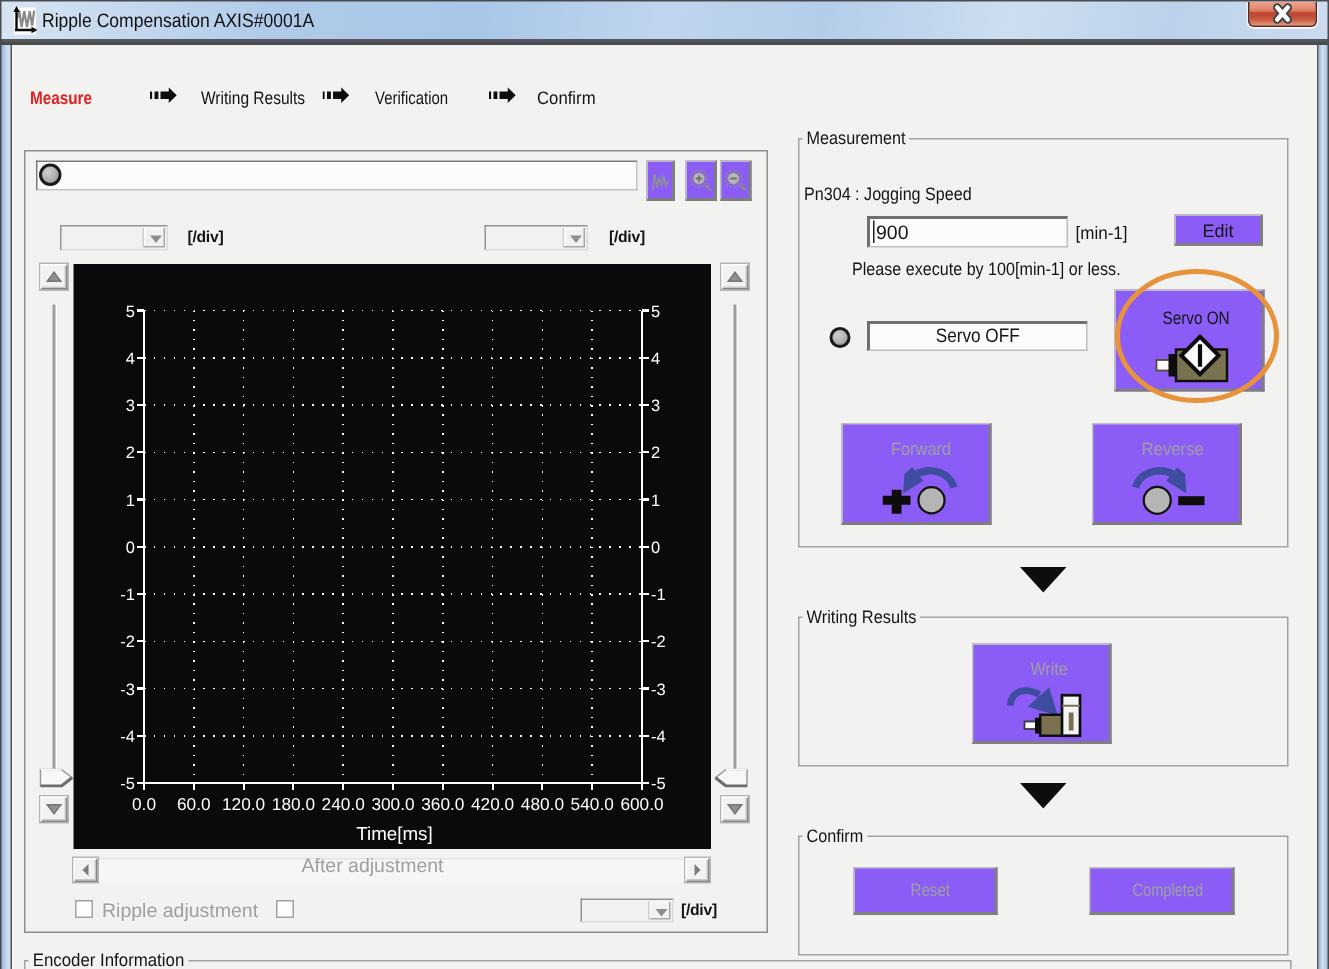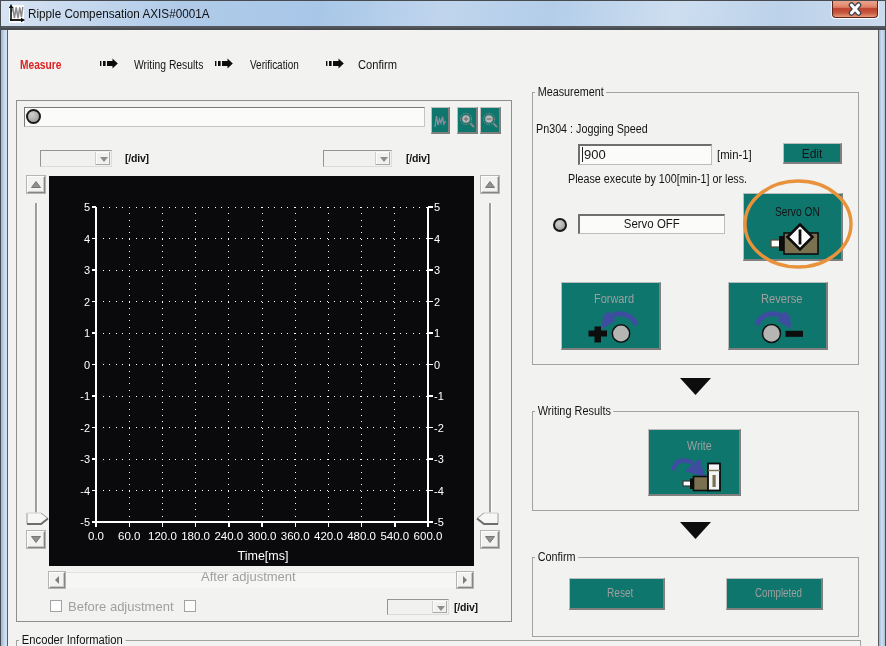--- a/index.html
+++ b/index.html
@@ -23,21 +23,21 @@
   border-left:1px solid #585c61; border-right:1px solid #585c61; }
 .crumb { font-size:12px; color:#141414; top:58px; }
 .panel { border:1px solid #8f8f8f; }
 .gbox { border:1px solid #a2a2a2; }
 .glabel { position:absolute; top:-7px; left:2px; background:#f2f2f1; padding:0 3px;
   font-size:12px; color:#141414; line-height:13px; transform-origin:0 0; white-space:nowrap; }
 .inset { background:#fbfbfa; border-top:2px solid #6f6f6f; border-left:2px solid #6f6f6f;
   border-right:1px solid #bdbdbd; border-bottom:1px solid #bdbdbd; }
 .inset1 { background:#fbfbfa; border-top:1px solid #7a7a7a; border-left:1px solid #7a7a7a;
   border-right:1px solid #c4c4c4; border-bottom:1px solid #c4c4c4; }
-.btn { background:#0f766e; border-top:1px solid #bdbdbd; border-left:1px solid #bdbdbd;
+.btn { background:#8b5cf6; border-top:1px solid #bdbdbd; border-left:1px solid #bdbdbd;
   border-right:2px solid #7f7f7f; border-bottom:2px solid #7f7f7f; }
 .sbtn { background:#f2f2f1; border-top:1px solid #fdfdfd; border-left:1px solid #fdfdfd;
   border-right:1px solid #858585; border-bottom:1px solid #858585;
   box-shadow:inset -1px -1px 0 #c9c9c9, 0 0 0 1px #b5b5b5; }
 .combo { background:#f1f1f0; border-top:1px solid #949494; border-left:1px solid #949494;
   border-right:1px solid #dcdcdc; border-bottom:1px solid #dcdcdc; }
 .combo .dd { position:absolute; right:1px; top:1px; bottom:1px; width:15px; background:#f1f1f0;
   border-left:1px solid #cfcfcf; box-shadow:inset -1px -1px 0 #a8a8a8, inset 1px 1px 0 #fcfcfc; }
 .combo .dd:after { content:""; position:absolute; left:3.5px; top:5px;
   border:4px solid transparent; border-top:5px solid #8e8e8e; }
@@ -269,21 +269,21 @@
 <div class="abs" style="left:49px;top:572px;width:424px;height:16px;background:#f6f6f5;box-shadow:inset 0 1px 0 #e3e3e3"></div>
 <div class="abs sbtn" style="left:49px;top:572px;width:16px;height:16px"></div>
 <svg class="abs" style="left:49px;top:572px" width="16" height="16" viewBox="0 0 16 16">
     <path d="M6,8 L10,4 L10,12 Z" fill="#7c7c7c"></path>
   </svg>
 <div class="abs sbtn" style="left:457px;top:572px;width:16px;height:16px"></div>
 <svg class="abs" style="left:457px;top:572px" width="16" height="16" viewBox="0 0 16 16">
     <path d="M10,8 L6,4 L6,12 Z" fill="#7c7c7c"></path>
   </svg>
 <div class="abs cb" style="left:50px;top:600px"></div>
-<div class="abs gray sx" style="left:68px;top:599px;font-size:13px">Before adjustment</div>
+<div class="abs gray sx" style="left:68px;top:599px;font-size:13px">Ripple adjustment</div>
 <div class="abs cb" style="left:184px;top:600px"></div>
 <div class="abs gray sx" style="left:201px;top:569px;font-size:13px">After adjustment</div>
 <div class="abs combo" style="left:387px;top:599px;width:62px;height:16px">
     <div class="dd"></div>
   </div>
 <div class="abs divlbl" style="left:454px;top:601px">[/div]</div>
 <div class="abs gbox" style="left:532px;top:92px;width:327px;height:273px">
   <div class="glabel" style="transform:scaleX(0.9)">Measurement</div>
 </div>
 <div class="abs lbl sx" style="left:536px;top:122px;transform:scaleX(0.896)">Pn304 : Jogging Speed</div>

